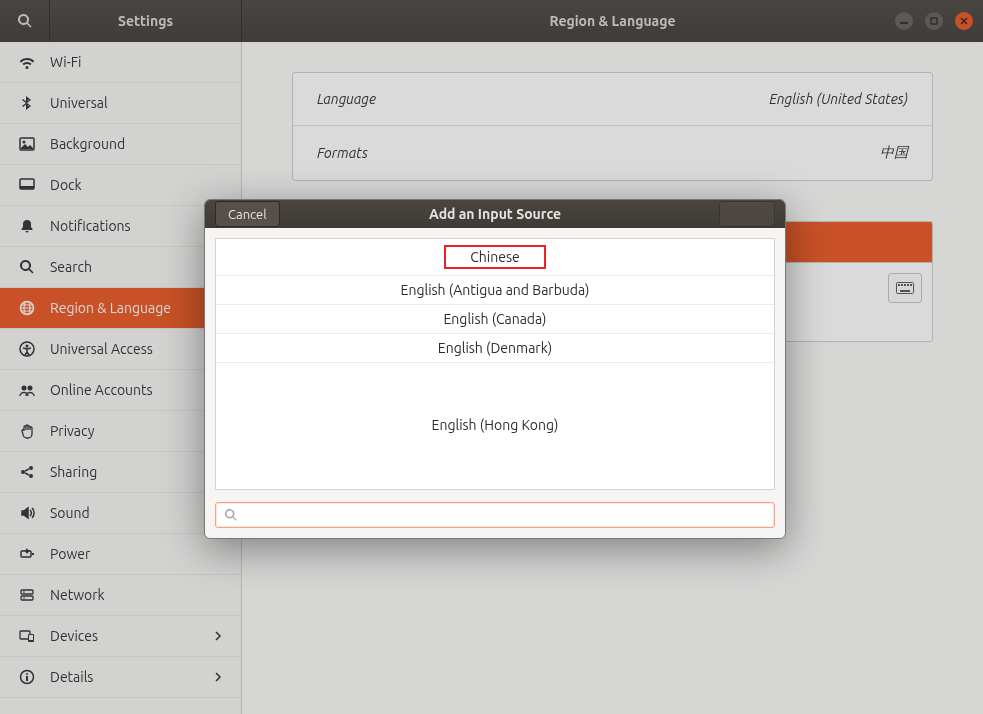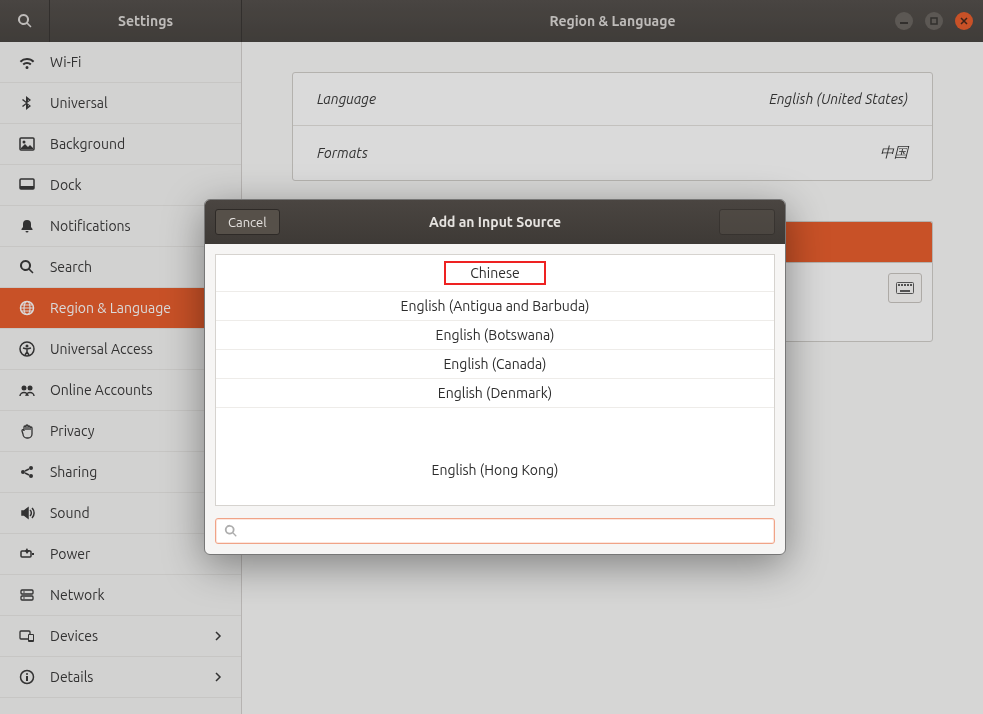--- a/index.html
+++ b/index.html
@@ -27,21 +27,21 @@
 .settings-row .label { color: #2d2d2d; }
 .settings-row .value { color: #2d2d2d; }
 
 .input-sources-header { background: #e95420; color: #fff; padding: 12px 20px; font-size: 14px; font-weight: 600; border-radius: 3px 3px 0 0; border: 1px solid #d0cdc9; border-bottom: none; }
 .input-sources-box { border: 1px solid #d0cdc9; border-radius: 0 0 3px 3px; background: #fff; min-height: 80px; display: flex; justify-content: flex-end; align-items: flex-start; padding: 10px; }
 .kb-btn { width: 34px; height: 30px; border: 1px solid #c7c3bf; border-radius: 3px; display: flex; align-items: center; justify-content: center; background: #fdfcfb; }
 
 .overlay { position: absolute; inset: 0; background: rgba(70,70,70,0.2); }
 
 .dialog { position: absolute; left: 204px; top: 199px; width: 582px; background: #f6f5f4; border-radius: 6px; box-shadow: 0 10px 40px rgba(0,0,0,0.4); overflow: hidden; border: 1px solid #777; }
-.dialog-header { height: 44px; background: linear-gradient(#4a4541, #3e3a36); display: flex; align-items: center; justify-content: space-between; padding: 0 10px; color: #e6e3e0; }
+.dialog-header { height: 28px; background: linear-gradient(#4a4541, #3e3a36); display: flex; align-items: center; justify-content: space-between; padding: 0 10px; color: #e6e3e0; }
 .dialog-header .cancel-btn { background: #565049; border: 1px solid #2e2a27; border-radius: 3px; padding: 5px 12px; font-size: 13px; color: #e6e3e0; cursor: pointer; }
 .dialog-header .add-btn { background: #565049; border: 1px solid #2e2a27; border-radius: 3px; width: 56px; height: 26px; opacity: 0.5; }
 .dialog-header .title { font-weight: 600; font-size: 14px; position: absolute; left: 50%; transform: translateX(-50%); }
 .dialog-body { padding: 10px; }
 .lang-list { border: 1px solid #d6d3cf; background: #fff; height: 252px; overflow-y: auto; position: relative; }
 .lang-list::-webkit-scrollbar { width: 10px; }
 .lang-list::-webkit-scrollbar-thumb { background: #e1ded9; border-radius: 5px; }
 .lang-item { text-align: center; padding: 6px 0; font-size: 14px; color: #2d2d2d; border-bottom: 1px solid #eeece9; cursor: pointer; }
 .lang-item:last-child { border-bottom: none; margin-top: 48px; }
 .lang-item.highlighted span { border: 2px solid #e22; padding: 2px 24px; display: inline-block; }
@@ -273,21 +273,20 @@
 <div class="dialog">
   <div class="dialog-header">
     <button class="cancel-btn">Cancel</button>
     <div class="title">Add an Input Source</div>
     <div class="add-btn"></div>
   </div>
   <div class="dialog-body">
     <div class="lang-list" id="lang-list">
         <div class="lang-item highlighted"><span>Chinese</span></div>
         <div class="lang-item"><span>English (Antigua and Barbuda)</span></div>
-        <div class="lang-item"><span>English (Botswana)</span></div>
         <div class="lang-item"><span>English (Canada)</span></div>
         <div class="lang-item"><span>English (Denmark)</span></div>
         <div class="lang-item"><span>English (Hong Kong)</span></div>
       </div>
     <div class="search-row">
       <svg width="14" height="14" viewBox="0 0 16 16">
           <path d="M6.5 1a5.5 5.5 0 014.38 8.82l3.65 3.65-1.06 1.06-3.65-3.65A5.5 5.5 0 116.5 1zm0 2a3.5 3.5 0 100 7 3.5 3.5 0 000-7z" fill="#777"></path>
         </svg>
       <input type="text" placeholder="" style="">
     </div>

